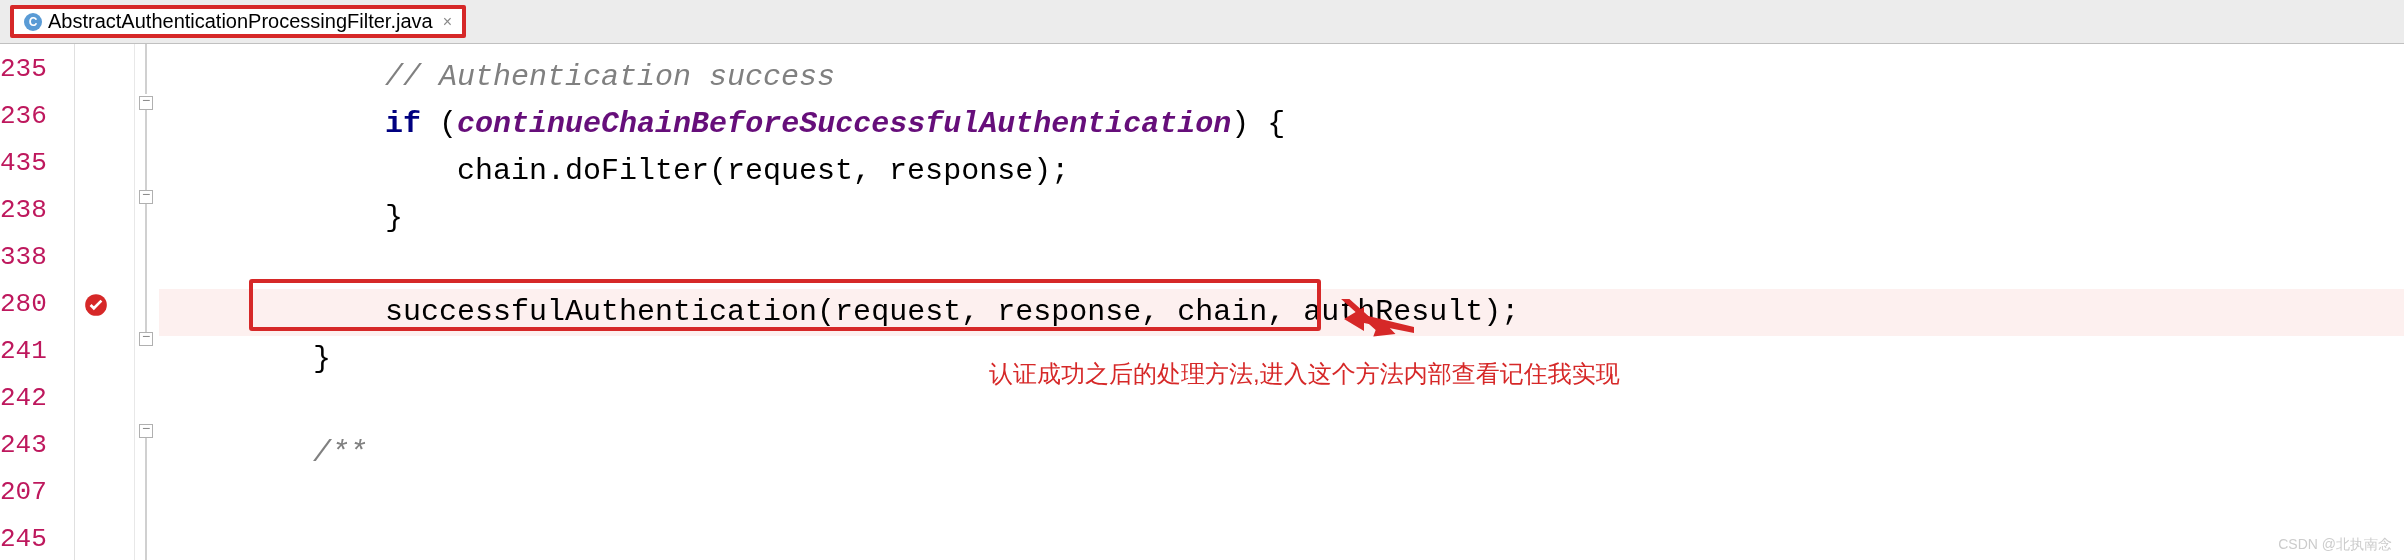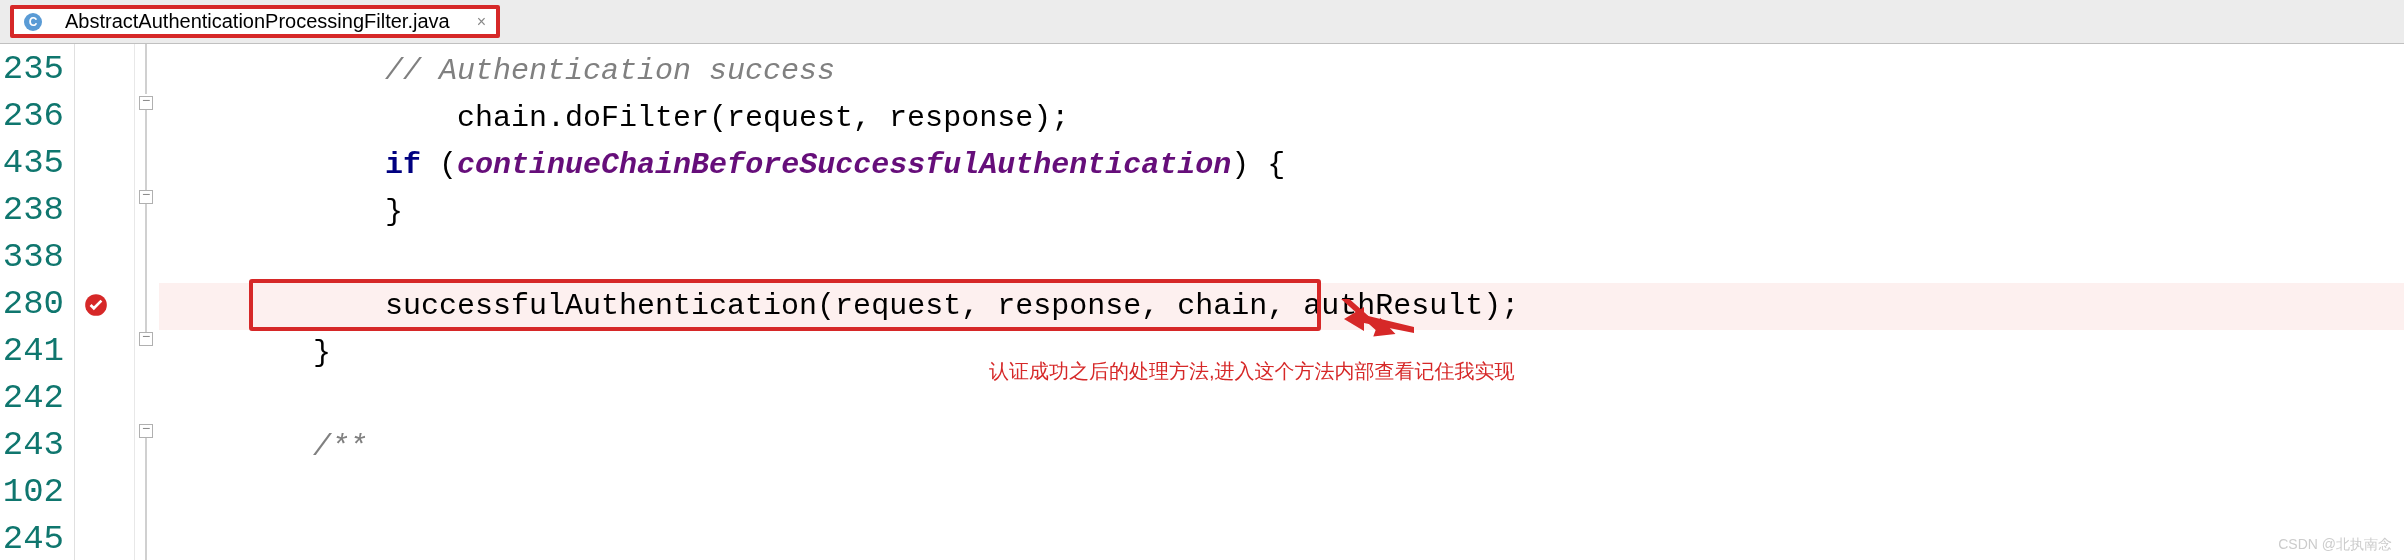--- a/index.html
+++ b/index.html
@@ -19,21 +19,21 @@
       align-items: center;
       padding-left: 10px;
     }
     .tab {
       background: #ffffff;
       border: 4px solid #d62828;
       border-radius: 2px;
       padding: 1px 10px;
       display: flex;
       align-items: center;
-      gap: 23px;
+      gap: 6px;
       font-family: "Segoe UI", sans-serif;
       font-size: 20px;
     }
     .file-icon {
       width: 18px;
       height: 18px;
       background: #5a9bd5;
       border-radius: 50%;
       position: relative;
       display: inline-flex;
@@ -56,23 +56,23 @@
       height: calc(100% - 44px);
     }
     .gutter {
       width: 75px;
       background: #ffffff;
       border-right: 1px solid #e0e0e0;
       padding-top: 2px;
     }
     .gutter-line {
       height: 47px;
-      font-size: 34px;
-      color: #0f766e;
-      text-align: right;
+      font-size: 26px;
+      color: #be185d;
+      text-align: left;
       padding-right: 10px;
       font-family: "Courier New", monospace;
       line-height: 47px;
     }
     .marker-col {
       width: 60px;
       position: relative;
       border-right: 1px solid #e8e8e8;
     }
     .breakpoint {
@@ -103,21 +103,21 @@
       color: #888;
     }
     .fold-line {
       position: absolute;
       left: 10px;
       width: 2px;
       background: #d0d0d0;
     }
     .code {
       flex: 1;
-      padding-top: 4px;
+      padding-top: 10px;
       position: relative;
     }
     .code-line {
       height: 47px;
       font-size: 30px;
       line-height: 47px;
       white-space: pre;
       font-family: "Courier New", monospace;
       color: #000;
       padding-left: 10px;
@@ -137,21 +137,21 @@
     .red-box-code {
       left: 90px;
       top: 235px;
       width: 1072px;
       height: 52px;
     }
     .annotation-text {
       position: absolute;
       color: #d62828;
       font-family: "Microsoft YaHei", sans-serif;
-      font-size: 20px;
+      font-size: 24px;
       left: 830px;
       top: 314px;
     }
     .arrow {
       position: absolute;
       left: 1180px;
       top: 255px;
     }
     .watermark {
       position: absolute;
@@ -177,21 +177,21 @@
   <div class="gutter">
     <div class="gutter-line">235</div>
     <div class="gutter-line">236</div>
     <div class="gutter-line">435</div>
     <div class="gutter-line">238</div>
     <div class="gutter-line">338</div>
     <div class="gutter-line">280</div>
     <div class="gutter-line">241</div>
     <div class="gutter-line">242</div>
     <div class="gutter-line">243</div>
-    <div class="gutter-line">102</div>
+    <div class="gutter-line">207</div>
     <div class="gutter-line">245</div>
   </div>
 
   <div class="marker-col">
     <svg class="breakpoint" viewBox="0 0 24 24">
       <circle cx="12" cy="12" r="10" fill="#d62828"></circle>
       <path d="M7 12 L10 15 L17 8" stroke="#fff" stroke-width="2.5" fill="none"></path>
     </svg>
   </div>
 
@@ -201,22 +201,22 @@
     <div class="fold-line" style="top:66px;height:82px"></div>
     <div class="fold-marker" style="top:146px;transform:rotate(0deg)"></div>
     <div class="fold-line" style="top:160px;height:132px"></div>
     <div class="fold-marker" style="top:288px"></div>
     <div class="fold-marker" style="top:380px"></div>
     <div class="fold-line" style="top:394px;height:130px"></div>
   </div>
 
   <div class="code">
     <div class="code-line"><span>            </span><span class="comment">// Authentication success</span></div>
+    <div class="code-line"><span>            </span><span class="keyword">if</span><span> (</span><span class="ident-purple">continueChainBeforeSuccessfulAuthentication</span><span>) {</span></div>
     <div class="code-line"><span>                </span><span>chain.doFilter(request, response);</span></div>
-    <div class="code-line"><span>            </span><span class="keyword">if</span><span> (</span><span class="ident-purple">continueChainBeforeSuccessfulAuthentication</span><span>) {</span></div>
     <div class="code-line"><span>            </span><span>}</span></div>
     <div class="code-line"></div>
     <div class="code-line highlight-line"><span>            </span><span>successfulAuthentication(request, response, chain, authResult);</span></div>
     <div class="code-line"><span>        </span><span>}</span></div>
     <div class="code-line"></div>
     <div class="code-line"><span>        </span><span class="comment">/**</span></div>
     <div class="code-line"><span>         </span></div>
     <div class="code-line"><span>         </span></div>
 
     <div class="red-box red-box-code"></div>

